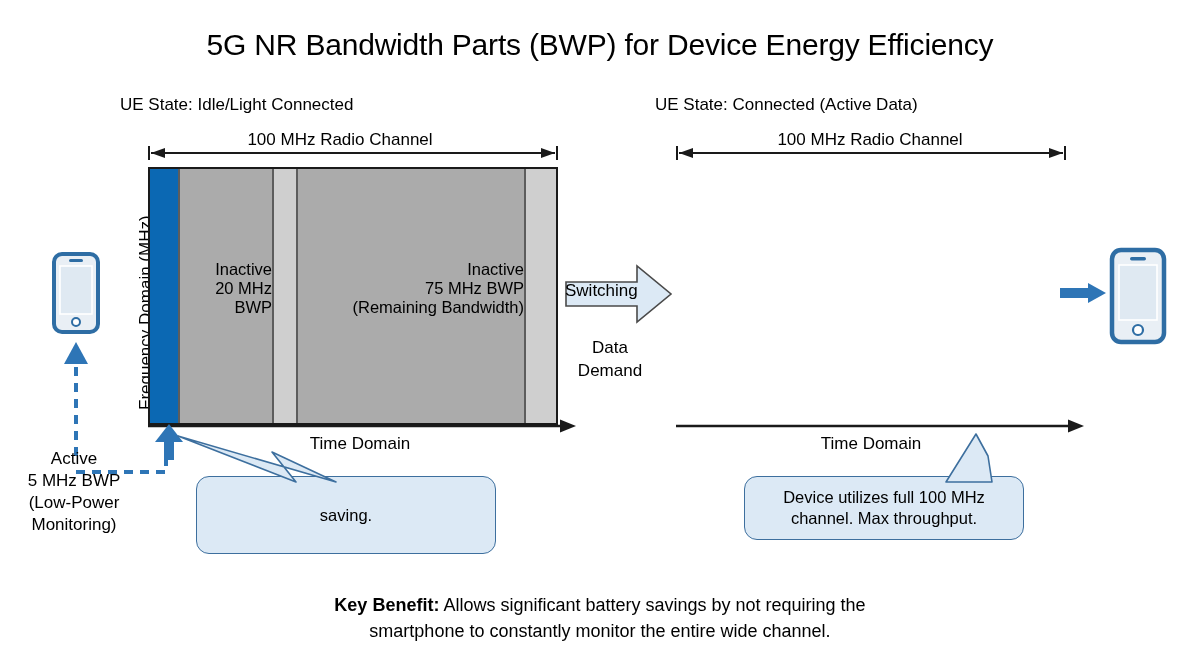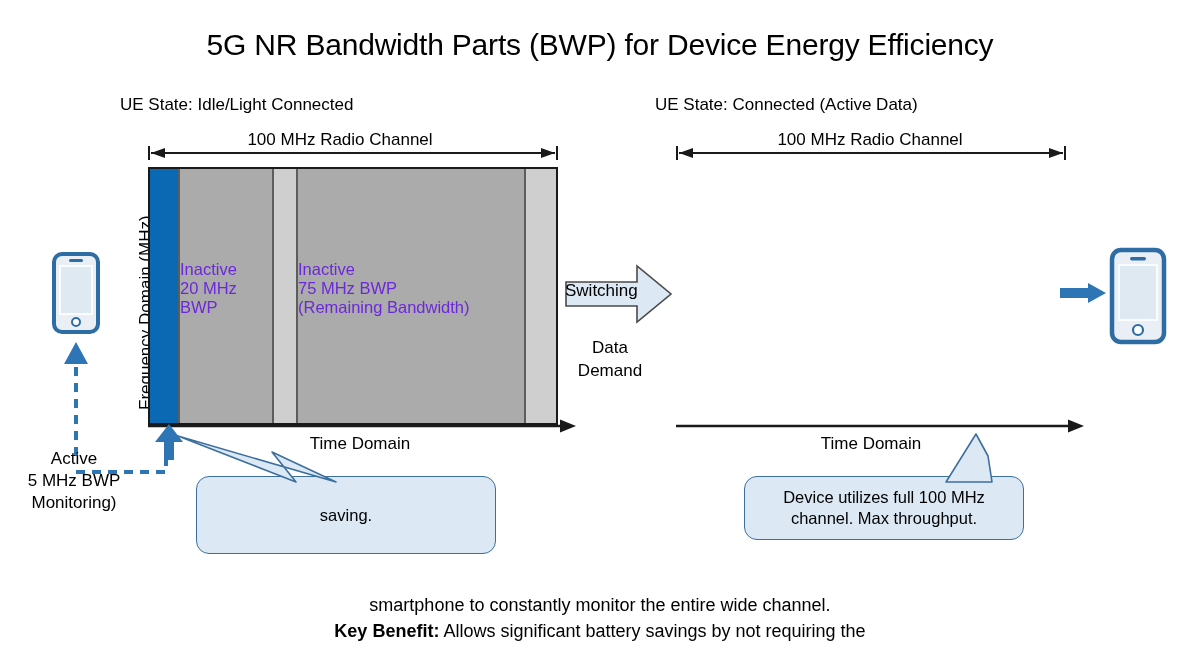--- a/index.html
+++ b/index.html
@@ -55,24 +55,24 @@
   }
   .band-sep {
     position: absolute;
     top: 0; bottom: 0;
     width: 2px;
     background: #5d5d5d;
   }
   .band-label {
     position: absolute;
     left: 0; right: 0;
-    text-align: left;
+    text-align: right;
     font-size: 16.5px;
     line-height: 19px;
-    color: #6d28d9;
+    color: #000000;
   }
 
   
   #freq-axis-label {
     transform: rotate(-90deg);
     transform-origin: left top;
     font-size: 17px;
     white-space: nowrap;
   }
   .time-axis-label {
@@ -221,20 +221,21 @@
   <div class="abs" style="left:154px; top:424px; width:30px; height:36px;">
     <svg class="flat" width="30" height="36" viewBox="0 0 30 36">
       <rect x="10" y="14" width="10" height="22" fill="#2e75b6"></rect>
       <polygon points="15,0 1,18 29,18" fill="#2e75b6"></polygon>
     </svg>
   </div>
 
   <div class="abs left-caption" style="left:0px; top:448px; width:148px;">
     <div>Active</div>
     <div>5 MHz BWP</div>
+    <div>(Low-Power</div>
     <div>Monitoring)</div>
   </div>
 
   <div class="abs callout-tail" style="left:176px; top:434px; width:300px; height:60px; z-index:2;">
     <svg class="flat" width="300" height="60" viewBox="0 0 300 60">
       <polygon points="2,2 120,48 96,18 160,48" fill="#dce9f5" stroke="#3d6f9e" stroke-width="1.6" stroke-linejoin="round"></polygon>
     </svg>
   </div>
 
   <div class="abs callout" style="left:196px; top:476px; width:300px; height:78px; z-index:1;">
@@ -302,17 +303,17 @@
   </div>
 
   <div class="abs callout" style="left:744px; top:476px; width:280px; height:64px; z-index:1;">
     <div>
       <div>Device utilizes full 100 MHz</div>
       <div>channel. Max throughput.</div>
     </div>
   </div>
 
   <div class="abs" id="key-benefit">
+    <div><b>Key Benefit:</b><span> Allows significant battery savings by not requiring the</span></div>
     <div>smartphone to constantly monitor the entire wide channel.</div>
-    <div><b>Key Benefit:</b><span> Allows significant battery savings by not requiring the</span></div>
   </div>
 
 </div>
 
 </body></html>

